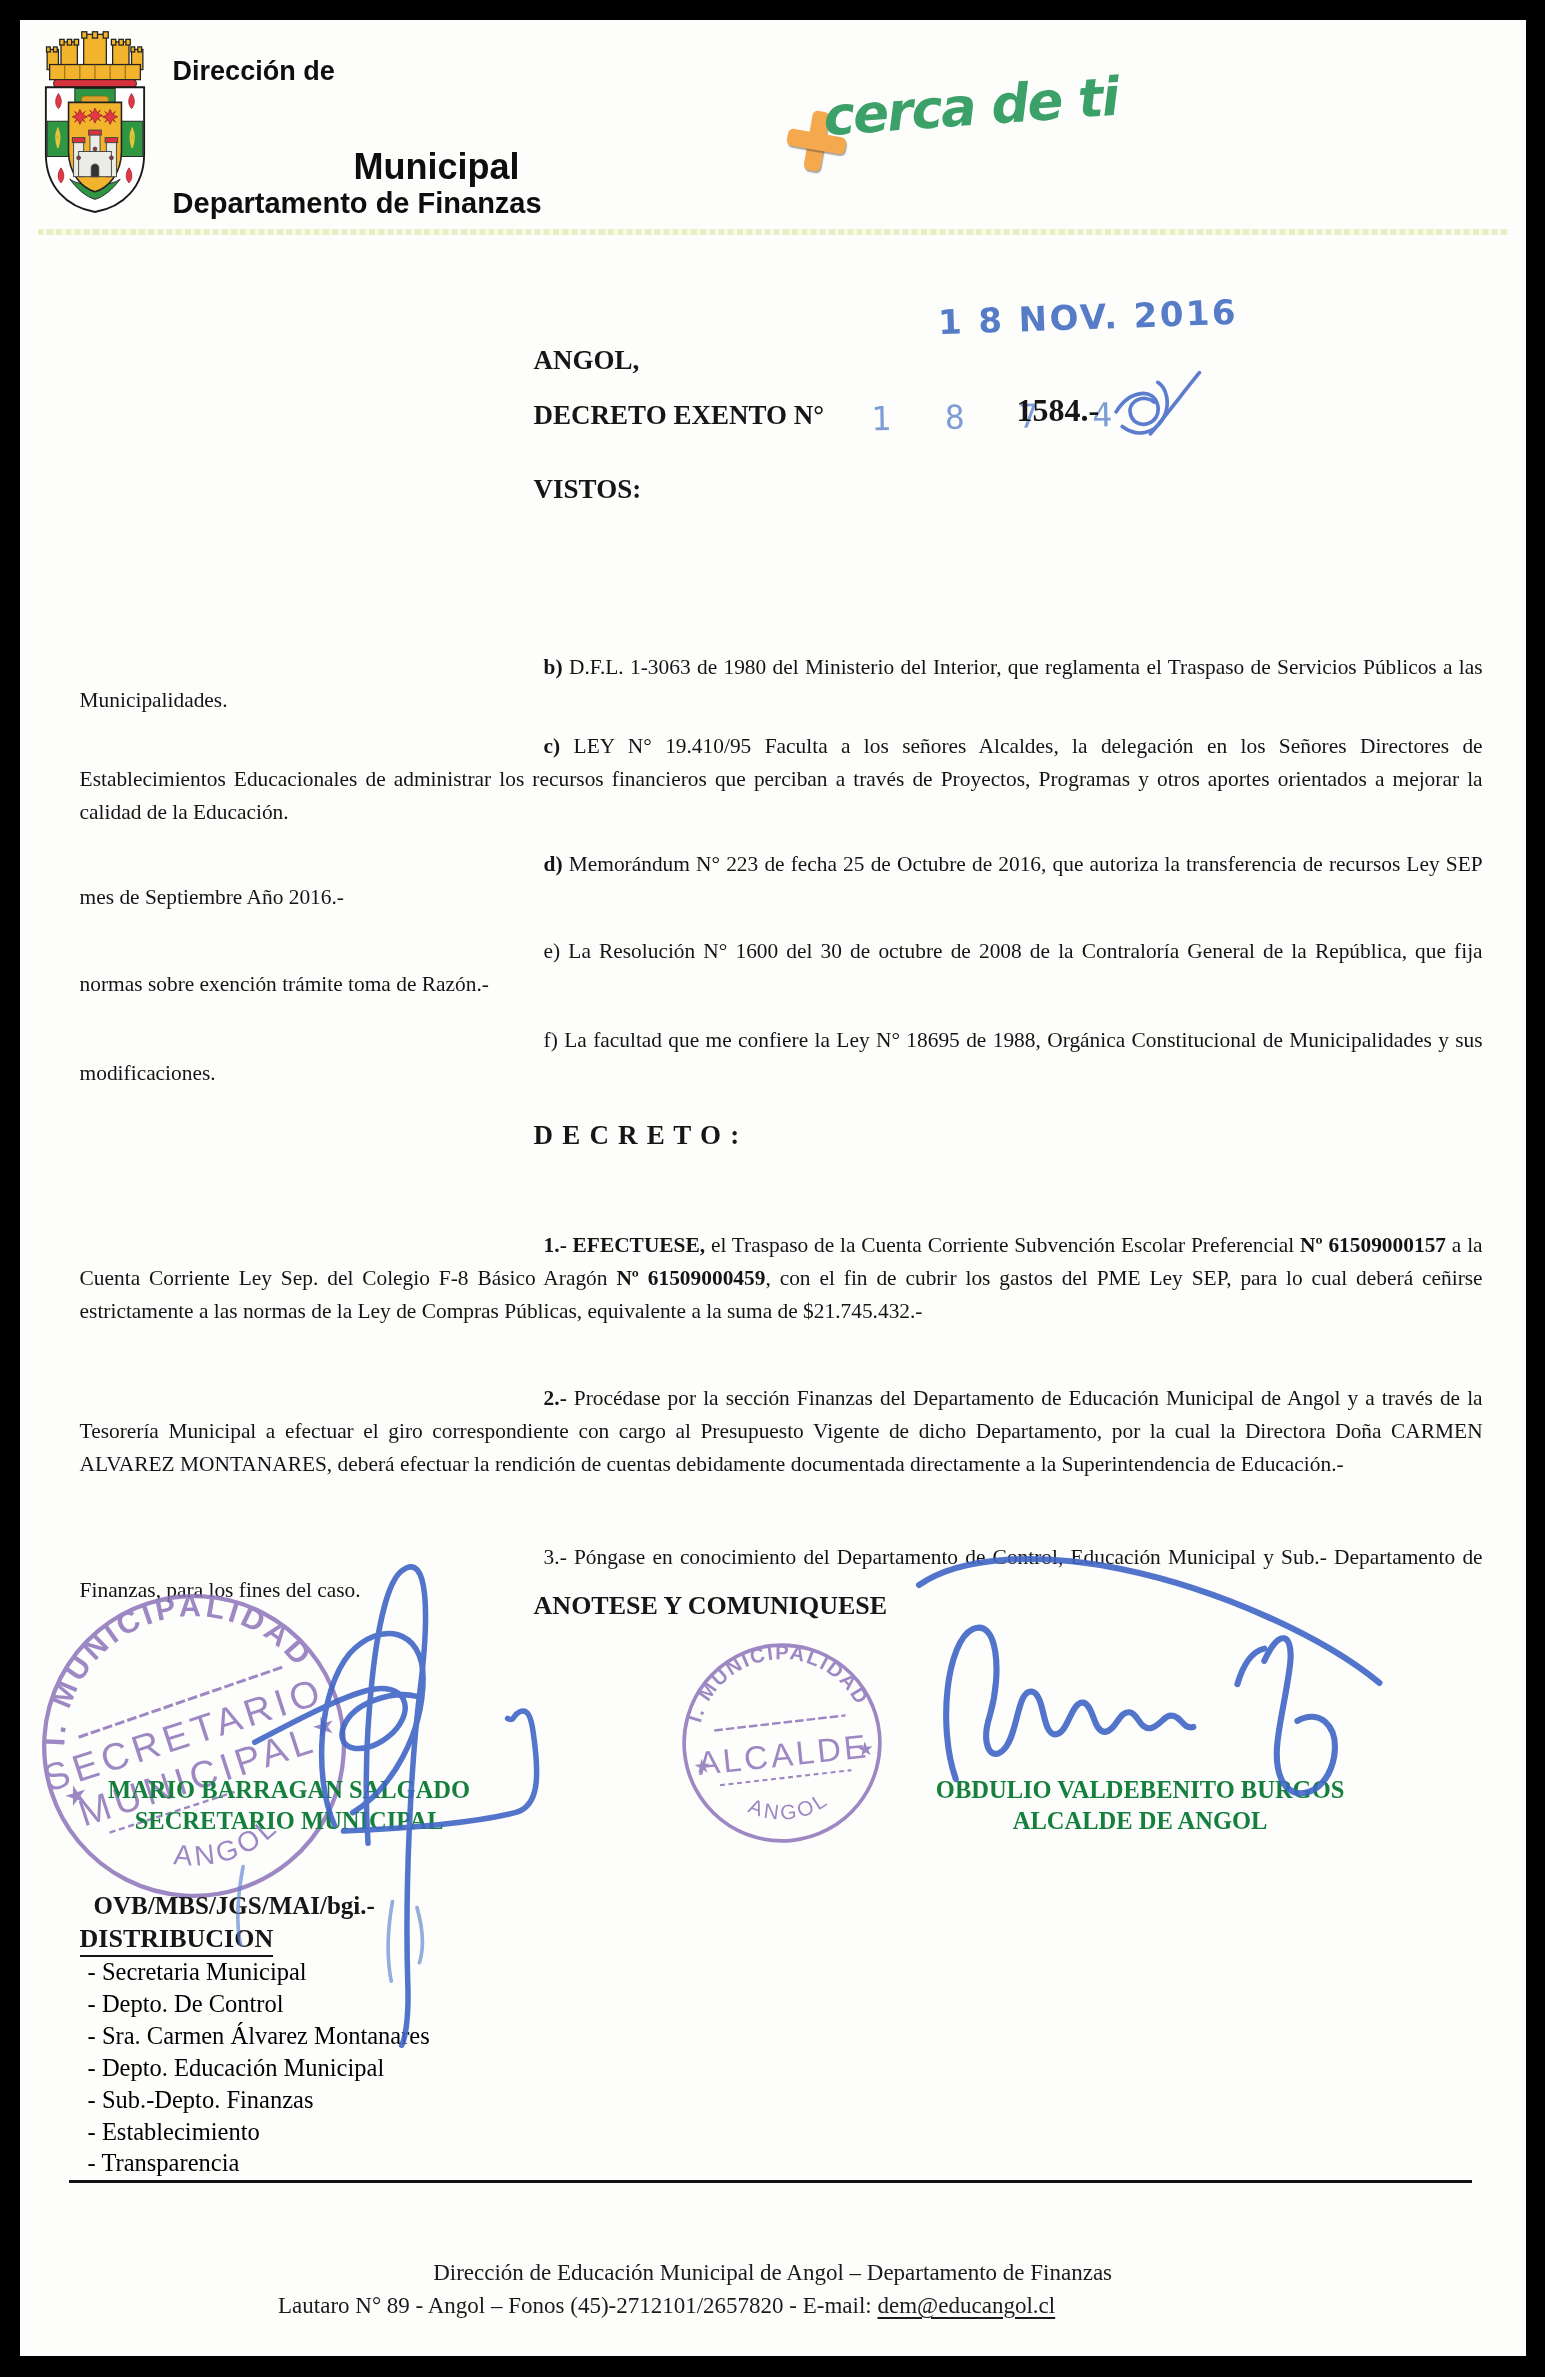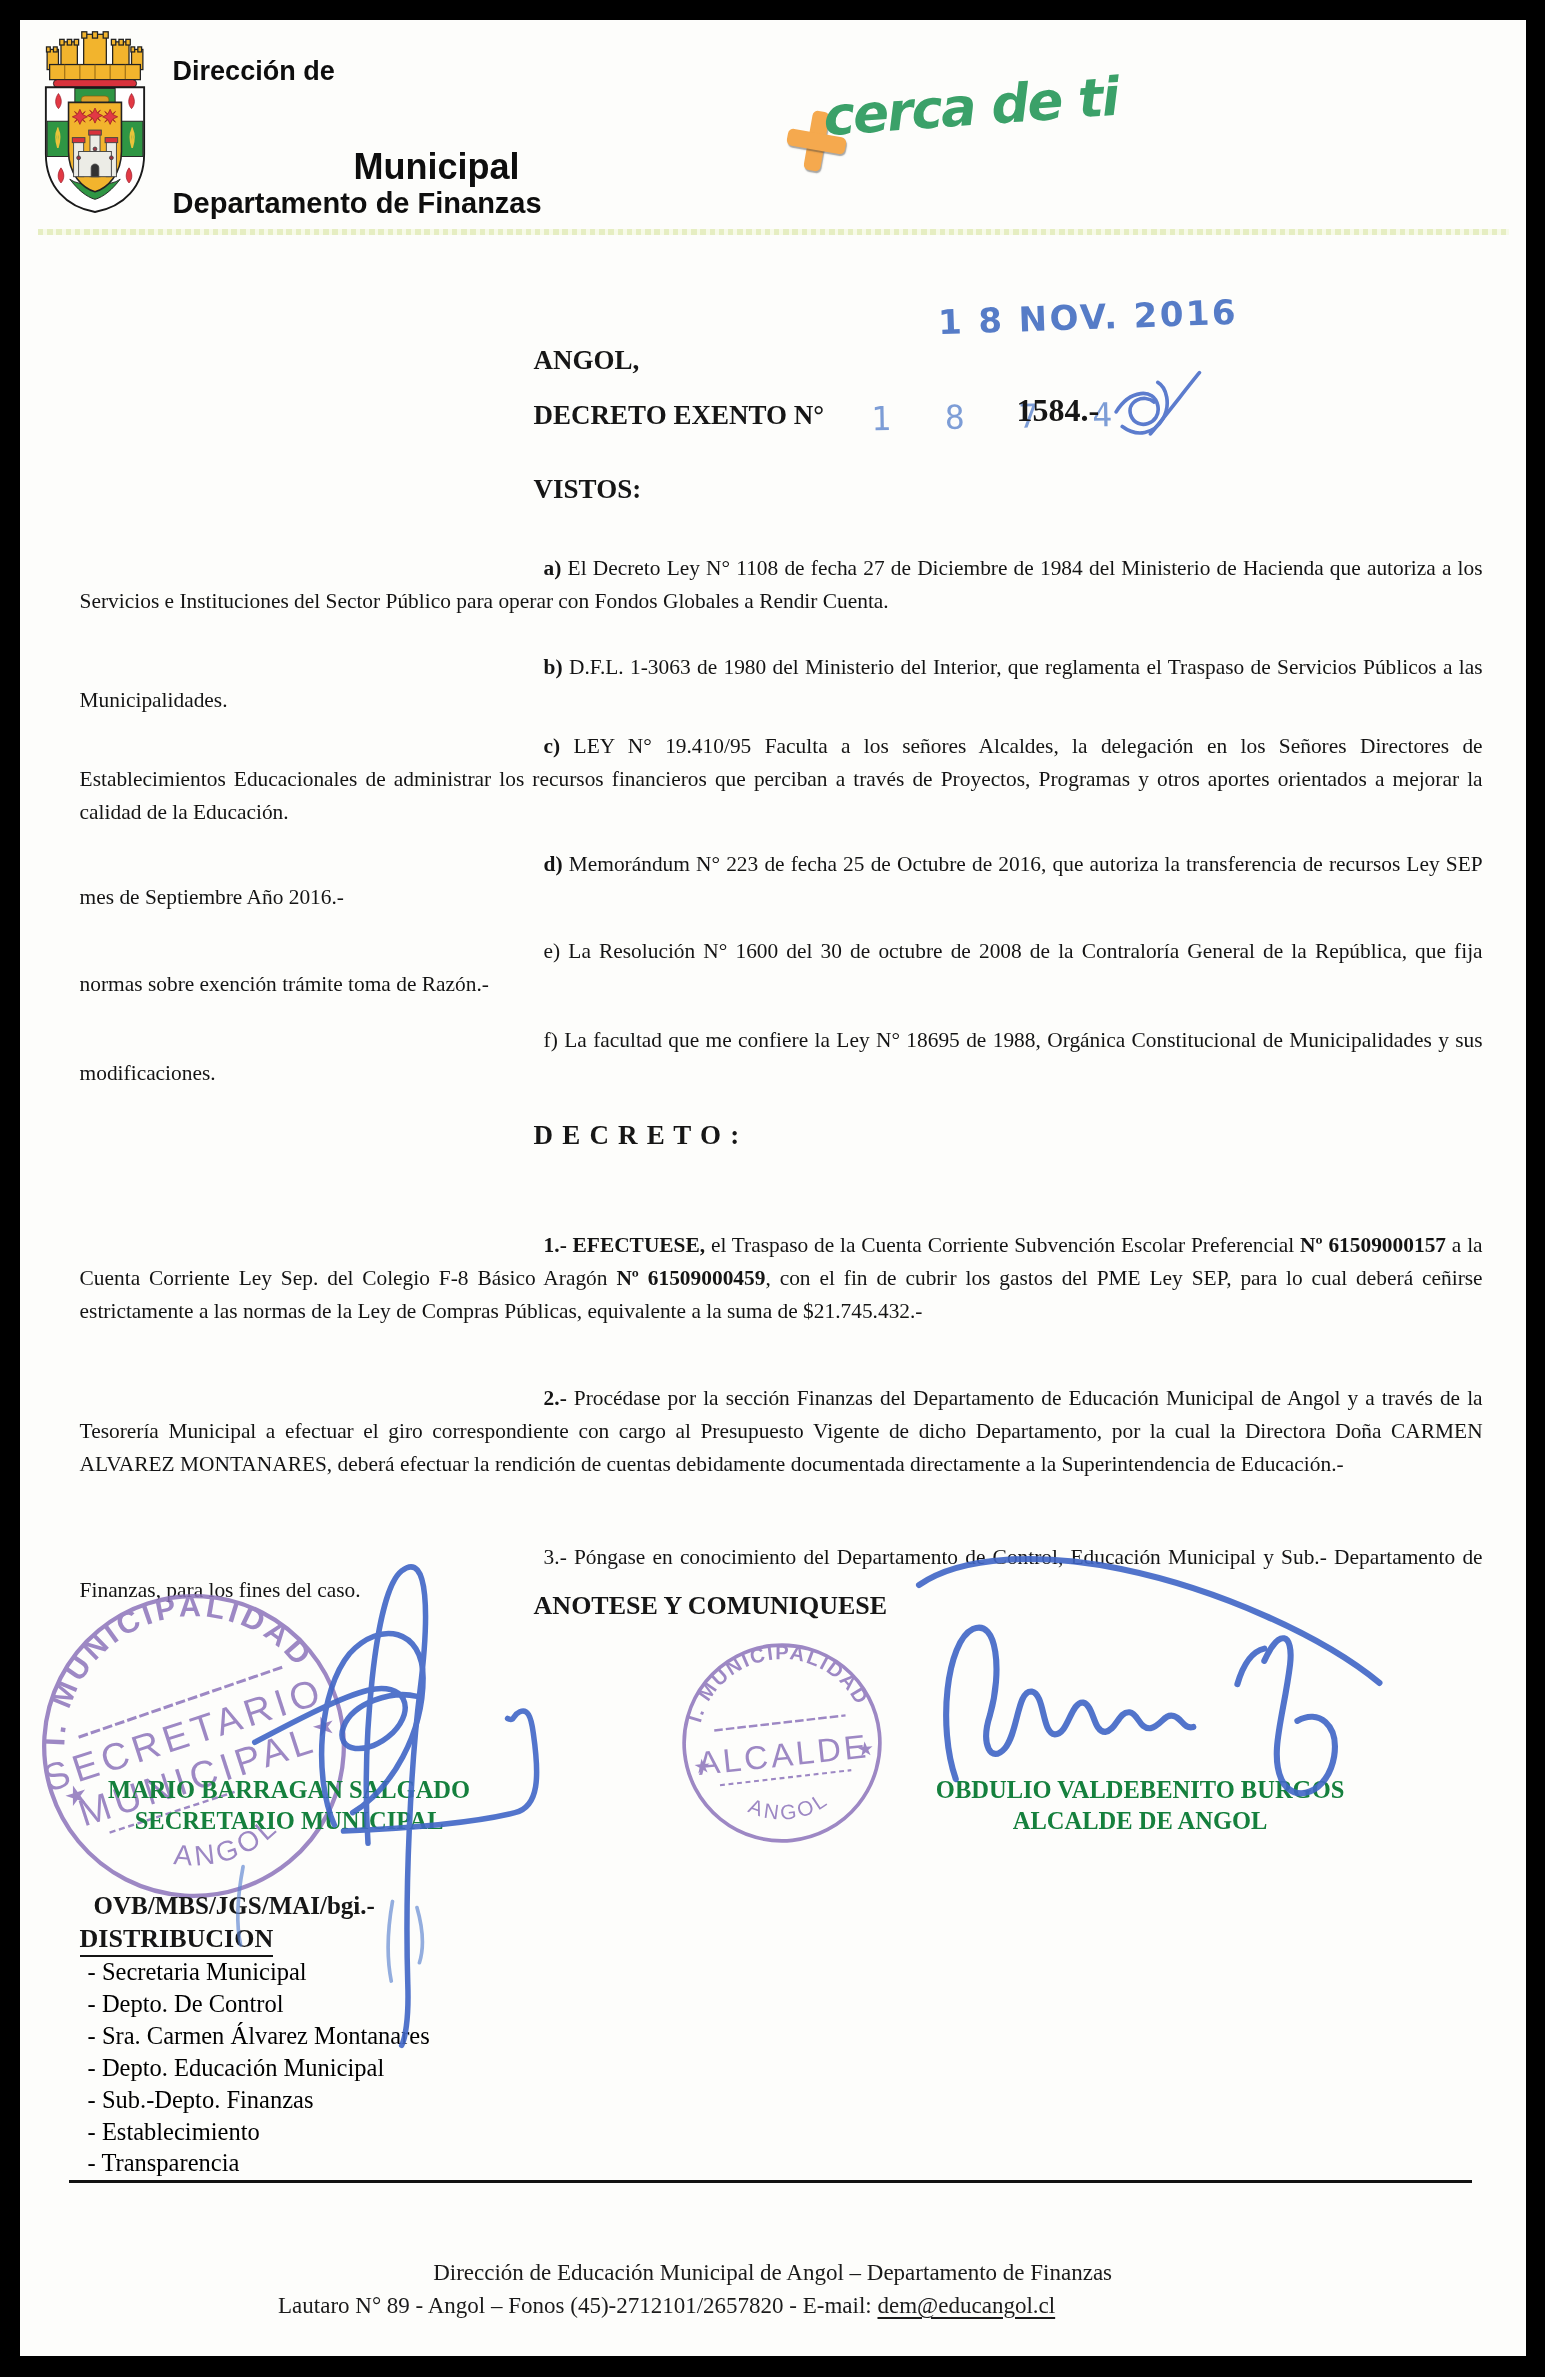--- a/index.html
+++ b/index.html
@@ -145,21 +145,20 @@
 
     <div class="abs sep"></div>
 
     <div class="abs datestamp">1 8 NOV. 2016</div>
     <div class="abs city b ink">ANGOL,</div>
     <div class="abs declabel b ink">DECRETO EXENTO N°</div>
     <div class="abs numstamp">1 8 7 4</div>
     <div class="abs numprint b ink">1584.-</div>
     <div class="abs vistos b ink">VISTOS:</div>
 
-    <p class="abs para p-a"><span class="b">a)</span><span> El Decreto Ley N° 1108 de fecha 27 de Diciembre de 1984 del Ministerio de Hacienda que autoriza a los Servicios e Instituciones del Sector Público para operar con Fondos Globales a Rendir Cuenta.</span></p>
     <p class="abs para p-b"><span class="b">b)</span><span> D.F.L. 1-3063 de 1980 del Ministerio del Interior, que reglamenta el Traspaso de Servicios Públicos a las Municipalidades.</span></p>
     <p class="abs para p-c"><span class="b">c)</span><span> LEY N° 19.410/95 Faculta a los señores Alcaldes, la delegación en los Señores Directores de Establecimientos Educacionales de administrar los recursos financieros que perciban a través de Proyectos, Programas y otros aportes orientados a mejorar la calidad de la Educación.</span></p>
     <p class="abs para p-d"><span class="b">d)</span><span> Memorándum N° 223 de fecha 25 de Octubre de 2016, que autoriza la transferencia de recursos Ley SEP mes de Septiembre Año 2016.-</span></p>
     <p class="abs para p-e"><span>e)</span><span> La Resolución N° 1600 del 30 de octubre de 2008 de la Contraloría General de la República, que fija normas sobre exención trámite toma de Razón.-</span></p>
     <p class="abs para p-f"><span>f)</span><span> La facultad que me confiere la Ley N° 18695 de 1988, Orgánica Constitucional de Municipalidades y sus modificaciones.</span></p>
 
     <div class="abs decheading b ink">D E C R E T O :</div>
 
     <p class="abs para p-1"><span class="b">1.- EFECTUESE,</span><span> el Traspaso de la Cuenta Corriente Subvención Escolar Preferencial </span><span class="b">Nº 61509000157</span><span> a la Cuenta Corriente Ley Sep. del Colegio F-8 Básico Aragón </span><span class="b">Nº 61509000459</span><span>, con el fin de cubrir los gastos del PME Ley SEP, para lo cual deberá ceñirse estrictamente a las normas de la Ley de Compras Públicas, equivalente a la suma de $21.745.432.-</span></p>
     <p class="abs para p-2"><span class="b">2.-</span><span> Procédase por la sección Finanzas del Departamento de Educación Municipal de Angol y a través de la Tesorería Municipal a efectuar el giro correspondiente con cargo al Presupuesto Vigente de dicho Departamento, por la cual la Directora Doña CARMEN ALVAREZ MONTANARES, deberá efectuar la rendición de cuentas debidamente documentada directamente a la Superintendencia de Educación.-</span></p>

